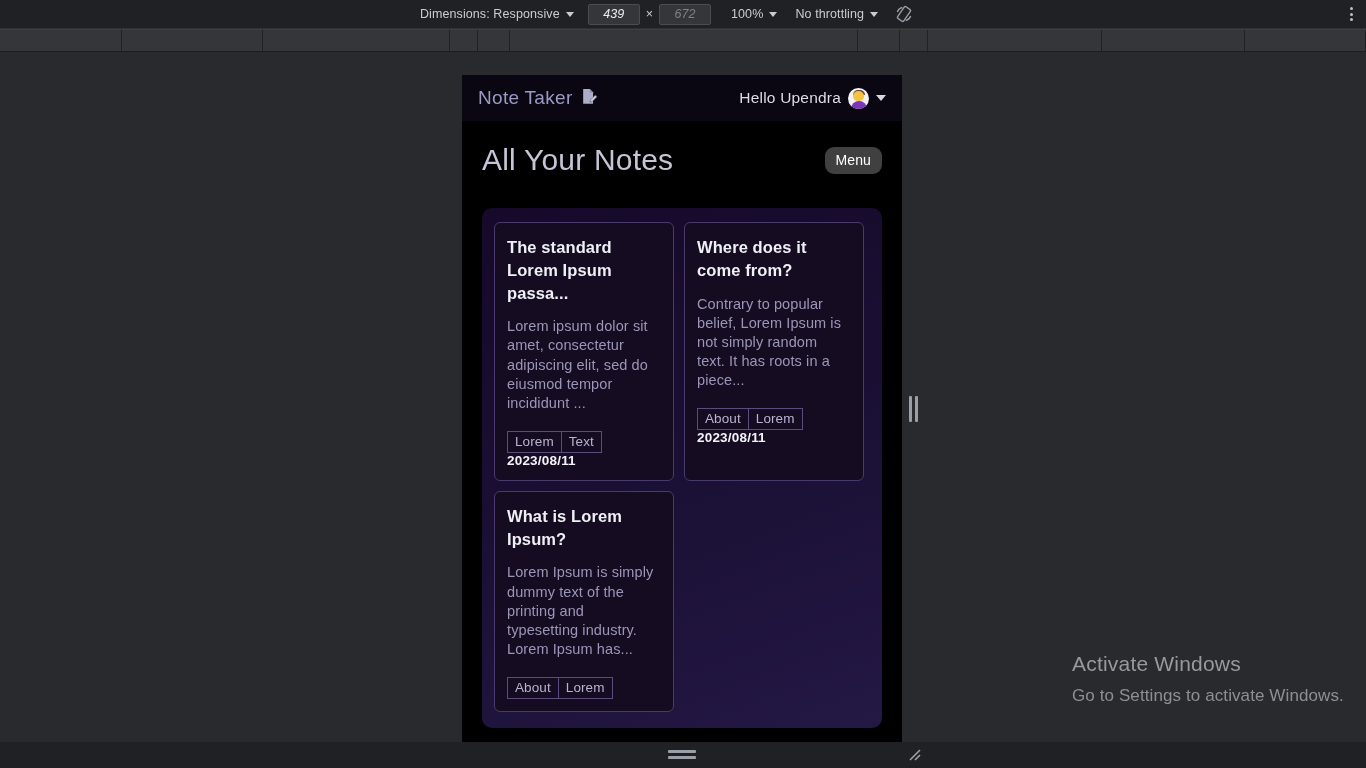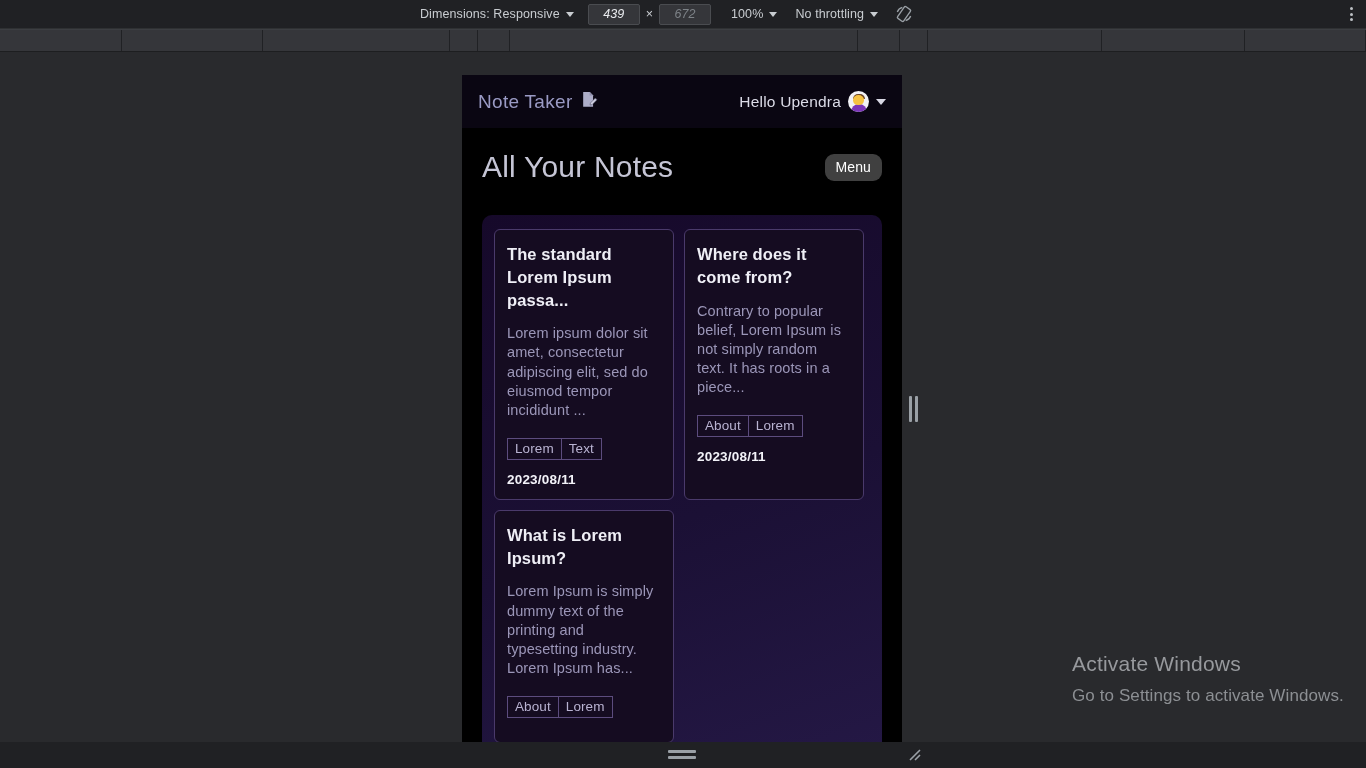--- a/index.html
+++ b/index.html
@@ -89,21 +89,21 @@
   #device-frame {
     position: absolute;
     left: 462px; top: 23px;
     width: 440px; height: 667px;
     background: #000000;
     overflow: hidden;
   }
 
   
   #app-navbar {
-    height: 53px; width: 100%;
+    height: 46px; width: 100%;
     background: #0a0612;
     display: flex; align-items: center;
     justify-content: space-between;
     padding: 0 16px;
   }
   #brand {
     display: flex; align-items: center; gap: 7px;
   }
   #brand-text {
     color: #9a9ac4;
@@ -202,21 +202,21 @@
   }
   .note-body {
     color: #9b96b8;
     font-size: 14.5px;
     line-height: 1.32;
     letter-spacing: .1px;
     margin-bottom: 18px;
   }
   .note-tags {
     display: flex;
-    margin-bottom: 12px;
+    margin-bottom: 0;
   }
   .note-tags .tag {
     border: 1px solid #5c4c7e;
     color: #b9b3d2;
     font-size: 13.5px;
     padding: 2px 7px 3px 7px;
     letter-spacing: .1px;
   }
   .note-tags .tag + .tag { border-left: none; }
   .note-date {

